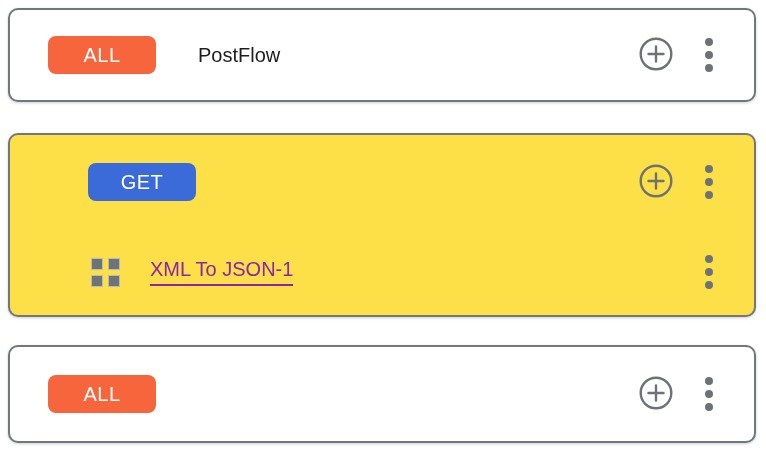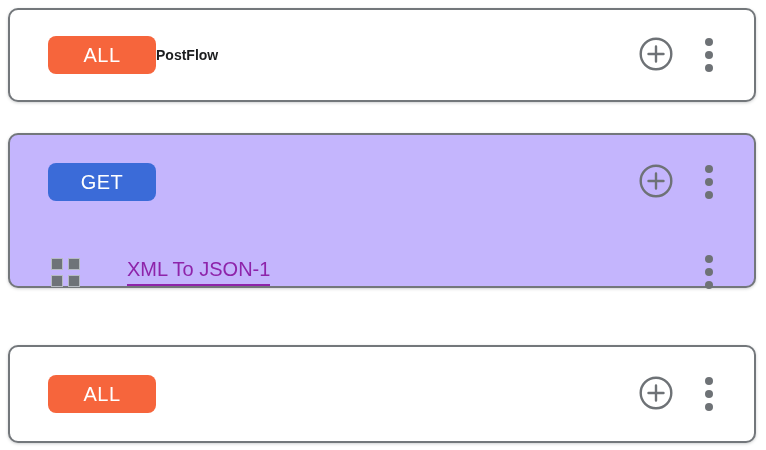--- a/index.html
+++ b/index.html
@@ -17,21 +17,21 @@
     position: absolute;
     left: 8px;
     width: 748px;
     box-sizing: border-box;
     background: #ffffff;
     border: 2px solid #73777b;
     border-radius: 10px;
     box-shadow: 0 1px 3px rgba(60,64,67,0.25);
   }
   .card-postflow { top: 8px;   height: 94px; }
-  .card-getflow  { top: 133px; height: 155px; background: #c4b5fd; }
+  .card-getflow  { top: 133px; height: 184px; background: #fde047; padding-left: 40px; }
   .card-preflow  { top: 345px; height: 98px; }
 
   .flow-header {
     display: flex;
     align-items: center;
     height: 100%;
     padding: 0 41px 0 38px;
     box-sizing: border-box;
   }
   .card-getflow .flow-header { height: 94px; }
@@ -54,22 +54,23 @@
     justify-content: center;
     color: #ffffff;
     font-size: 20px;
     letter-spacing: 0.5px;
     cursor: default;
   }
   .verb-all { background: #f6653c; text-align: center; }
   .verb-get { background: #3b6bd8; }
 
   .flow-title {
-    font-size: 14px;
-    font-weight: 700;
+    margin-left: 42px;
+    font-size: 20px;
+    font-weight: 400;
     color: #1c1d1f;
     white-space: nowrap;
   }
 
   .actions {
     margin-left: auto;
     display: flex;
     align-items: center;
     gap: 32px;
   }
@@ -105,21 +106,21 @@
     cursor: grab;
   }
   .drag-handle .sq {
     width: 10px;
     height: 10px;
     background: #6e7378;
     box-shadow: 0 0 0 1px #b6bbc2;
   }
 
   .policy-link {
-    margin-left: 48px;
+    margin-left: 31px;
     font-size: 20px;
     color: #8e24aa;
     text-decoration: none;
     border-bottom: 2px solid #8e24aa;
     padding-bottom: 3px;
     white-space: nowrap;
     cursor: pointer;
   }
 </style>
 </head>

